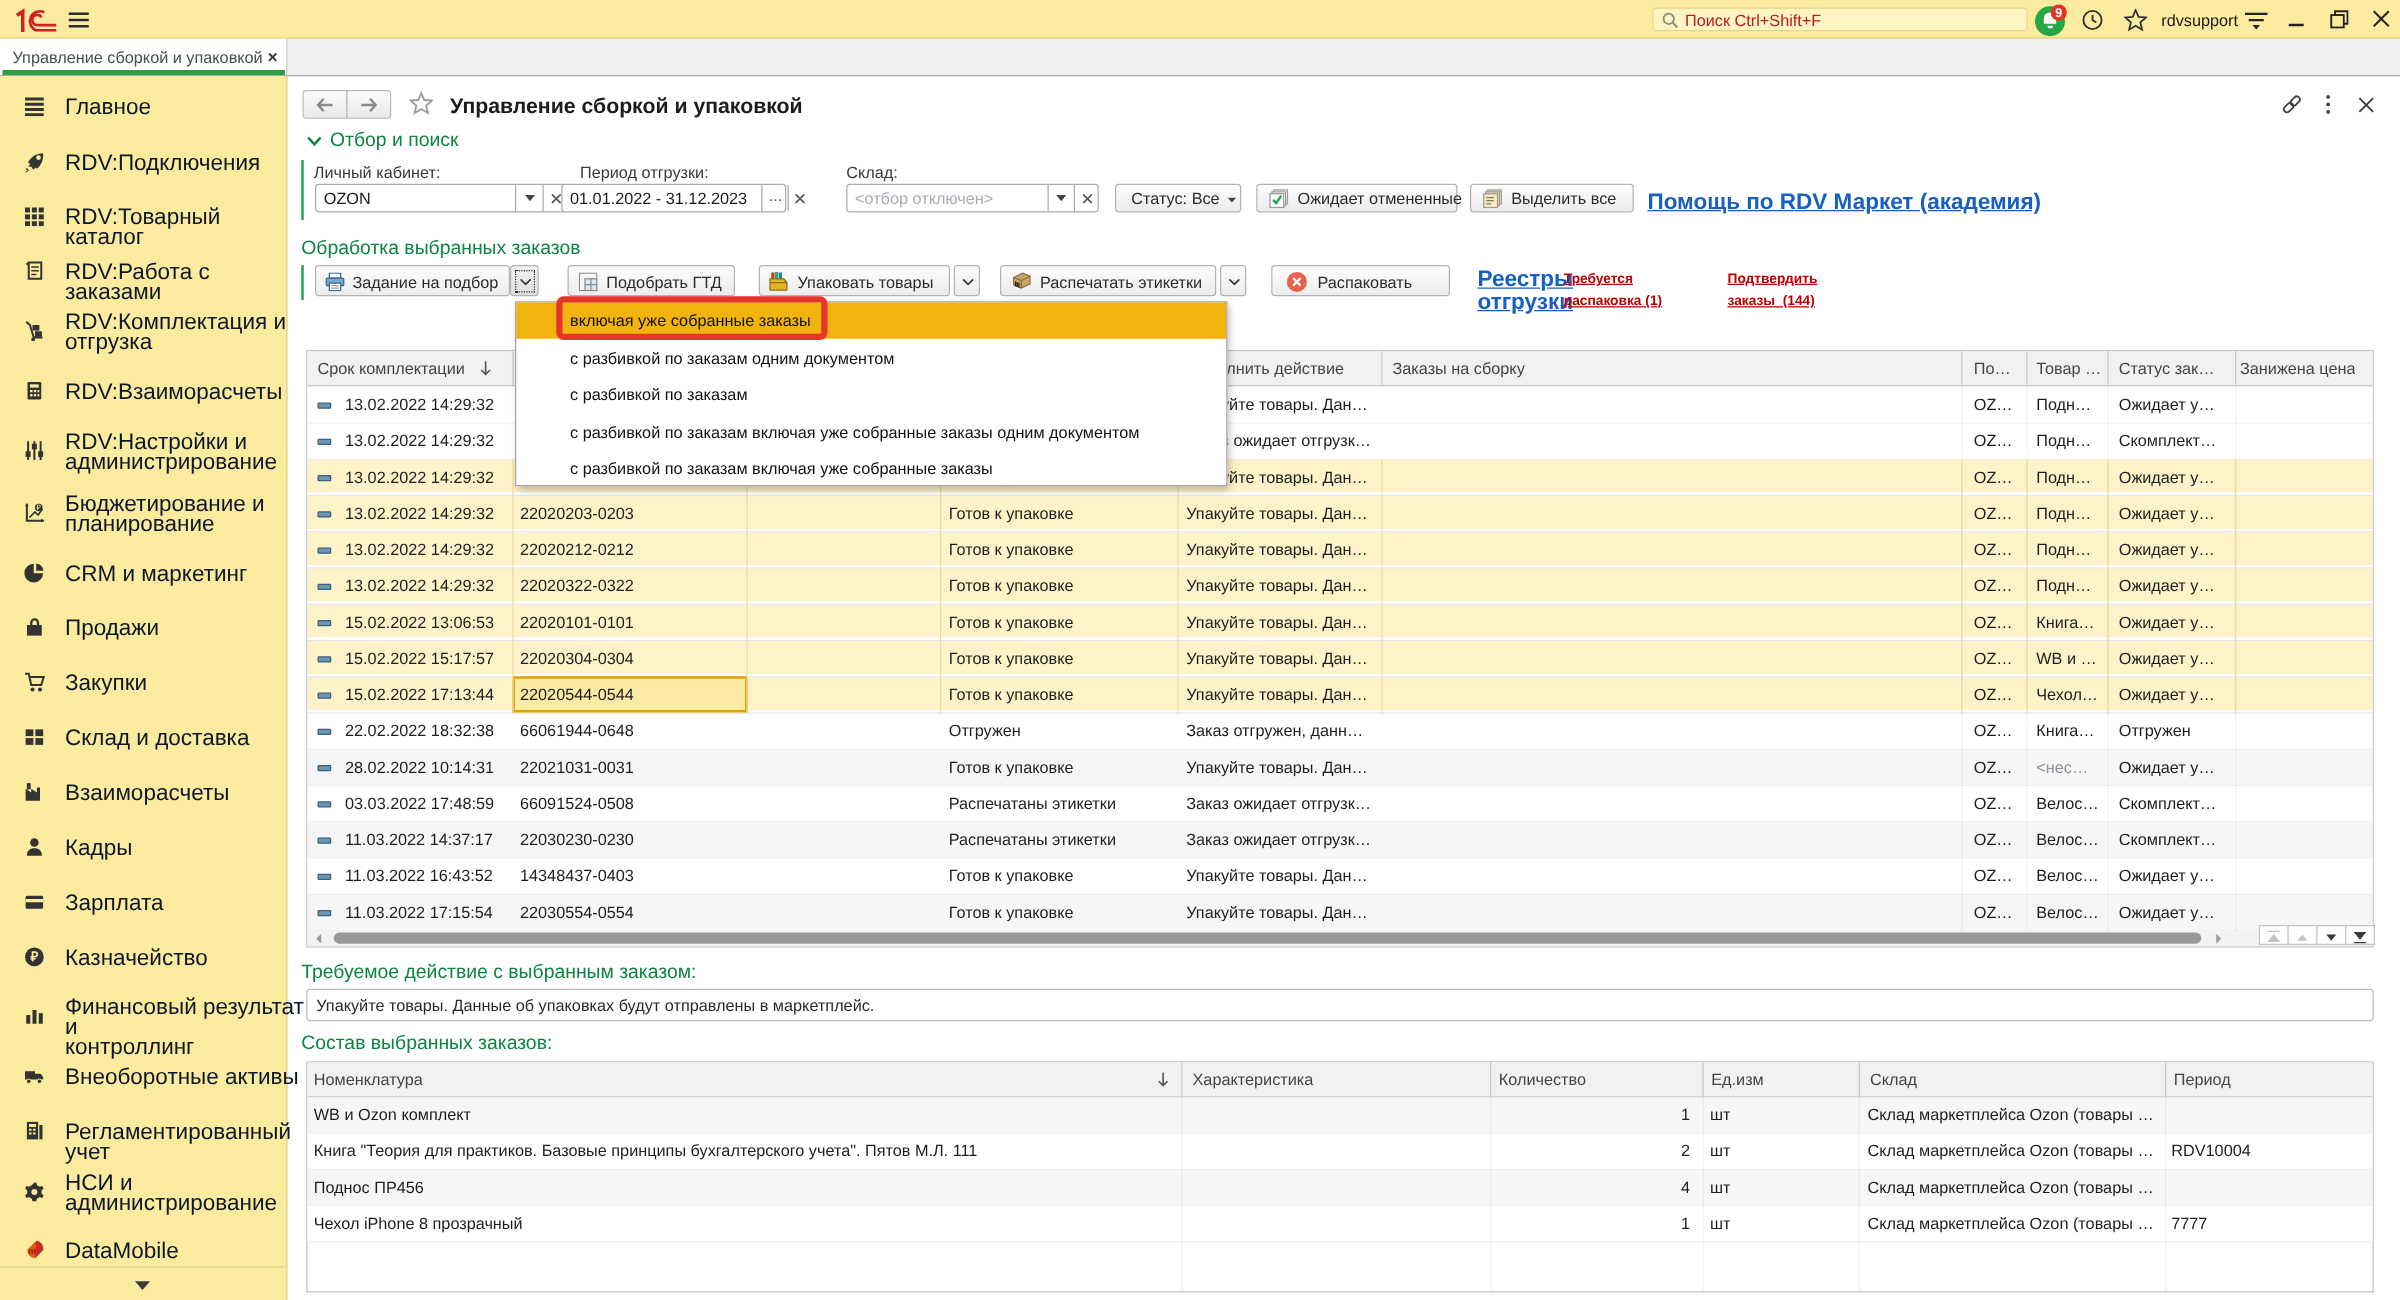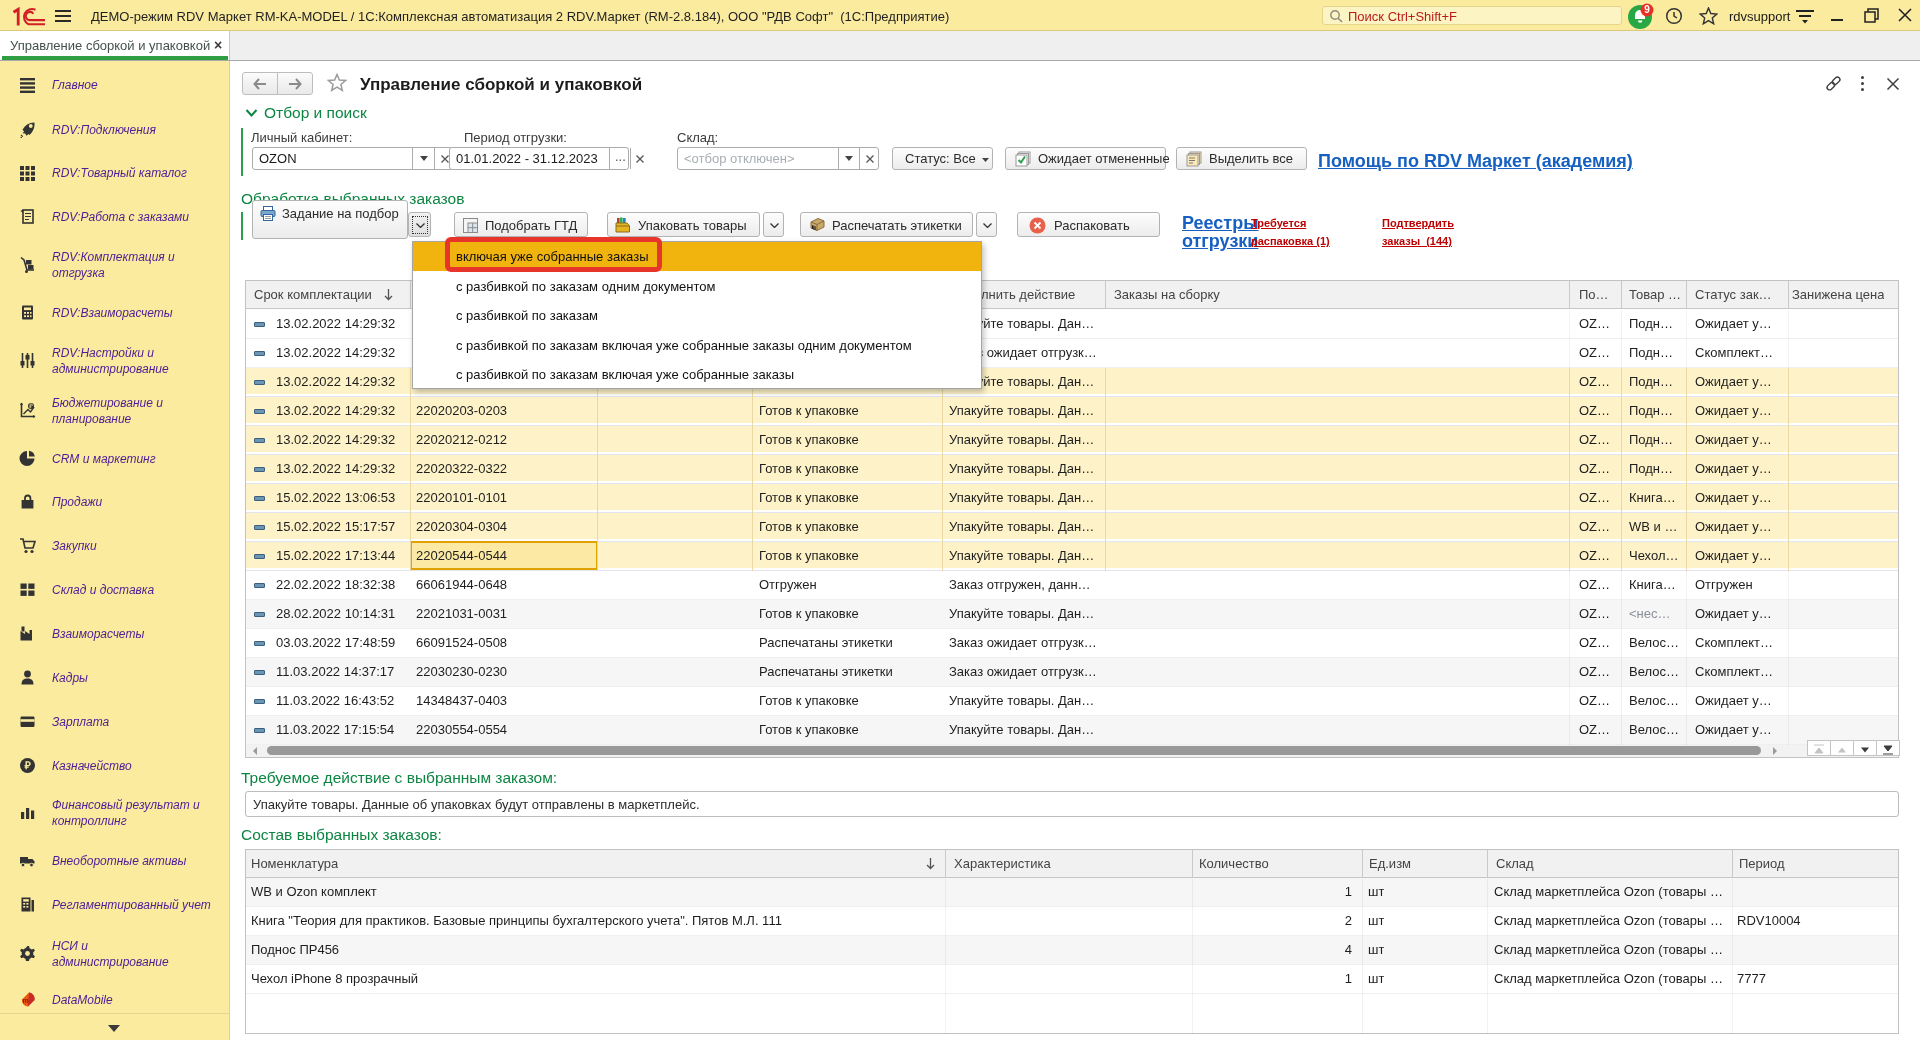--- a/index.html
+++ b/index.html
@@ -19,21 +19,21 @@
 
 #tabstrip { position:absolute; left:0; top:31px; width:1920px; height:30px; background:#efefef; border-bottom:1px solid #a9a9a9; }
 #tab1 { position:absolute; left:0; top:0; width:230px; height:29px; background:#fff; border-right:1px solid #c9c9c9; }
 #tab1 .t { position:absolute; left:10px; top:7px; font-size:13px; color:#44514a; }
 #tab1 .x { position:absolute; left:214px; top:6px; font-size:14px; font-weight:bold; color:#3a3a3a; }
 #tabgreen { position:absolute; left:2px; top:25px; width:226px; height:4px; background:#2f9e43; }
 
 #sidebar { position:absolute; left:0; top:61px; width:230px; height:979px; background:#faeb9f; border-right:1px solid #ddd194; }
 .sbitem { position:absolute; left:0; width:230px; }
 .sbitem .ic { position:absolute; left:19px; width:17px; height:17px; }
-.sbitem .tx { position:absolute; left:52px; width:192px; font-size:12px; color:#4c1d95; line-height:16px;font-style:italic; }
+.sbitem .tx { position:absolute; left:52px; width:192px; font-size:18px; color:#0f172a; line-height:16px; }
 #sbbottom { position:absolute; left:0; top:952px; width:229px; border-top:1px solid #e3d794; }
 #sbarrow { position:absolute; left:108px; top:964px; width:0; height:0; border-left:6px solid transparent; border-right:6px solid transparent; border-top:7px solid #3a3a3a; }
 
 .navbtn { position:absolute; top:72px; width:36px; height:23px; background:linear-gradient(#fbfbfb,#e9e9e9); border:1px solid #bdbdbd; }
 #navback { left:242px; border-radius:3px 0 0 3px; }
 #navfwd { left:277px; border-radius:0 3px 3px 0; }
 .navbtn svg { position:absolute; left:9px; top:4px; }
 #pagestar { position:absolute; left:327px; top:73px; }
 #pagetitle { position:absolute; left:360px; top:75px; font-size:17px; font-weight:bold; color:#1c1c1c; white-space:nowrap; }
 .greenhdr { position:absolute; color:#0d8542; font-size:15.5px; white-space:nowrap; }
@@ -73,21 +73,20 @@
       <path d="M1.5,8.2 L6.2,5.2 L6.2,21.5" stroke-width="2.8"></path>
       <path d="M23.5,5.8 A8,8 0 1 0 16.5,20.2 L33,20.2" stroke-width="2.1"></path>
       <path d="M21.3,9.8 A4.1,4.1 0 1 0 17.6,16.1 L33,16.1" stroke-width="2.1"></path>
     </g>
   </svg>
   <div id="burger">
         <div></div>
         <div></div>
         <div></div>
       </div>
-  <div id="apptitle">ДЕМО-режим RDV Маркет RM-KA-MODEL / 1С:Комплексная автоматизация 2 RDV.Маркет (RM-2.8.184), ООО "РДВ Софт"&nbsp; (1С:Предприятие)</div>
   <div id="searchbox">
     <svg width="14" height="14" viewBox="0 0 14 14" style="position:absolute;left:6px;top:2px">
           <circle cx="6" cy="6" r="4.2" fill="none" stroke="#8d8b80" stroke-width="1.4"></circle>
           <path d="M9.2,9.2 L13,13" stroke="#8d8b80" stroke-width="1.6"></path>
         </svg>
     <span class="ph">Поиск Ctrl+Shift+F</span>
   </div>
 
   <svg class="abs" style="left:1627px;top:3px" width="27" height="27" viewBox="0 0 27 27">
     <circle cx="13" cy="14" r="12" fill="#28a745"></circle>
@@ -419,21 +418,21 @@
           <rect x="4" y="1" width="11" height="11" fill="#fde9b8" stroke="#9a9a9a"></rect>
           <rect x="2.5" y="2.5" width="11" height="11" fill="#fde9b8" stroke="#9a9a9a"></rect>
           <rect x="1" y="4" width="11" height="11" fill="#fde9b8" stroke="#9a9a9a"></rect>
           <path d="M3 7 H9 M3 9.5 H9 M3 12 H7" stroke="#777" stroke-width="1"></path>
         </svg>
   <span class="bt" style="left:32px;top:3px">Выделить все</span>
 </div>
 <a class="bluelink abs" style="left:1318px;top:151px">Помощь по RDV Маркет (академия)</a>
 <div class="greenhdr" style="left:241px;top:190px">Обработка выбранных заказов</div>
 <div class="greenbar" style="top:212px;height:28px"></div>
-<div class="btn" style="left:252px;top:200px;width:156px;height:39px">
+<div class="btn" style="left:252px;top:212px;width:156px;height:25px">
   <svg width="16" height="15" viewBox="0 0 16 15" style="position:absolute;left:7px;top:5px">
           <rect x="3.5" y="0.5" width="9" height="4" fill="#fff" stroke="#33689c"></rect>
           <rect x="1" y="4.5" width="14" height="6" rx="1" fill="#7ba7cc" stroke="#33689c"></rect>
           <rect x="3.5" y="8.5" width="9" height="6" fill="#fff" stroke="#33689c"></rect>
           <path d="M5 10.5 H11 M5 12.5 H11" stroke="#9c9c9c"></path>
         </svg>
   <span class="bt" style="left:29px;top:5px">Задание на подбор</span>
 </div>
 <div class="btn" style="left:408px;top:212px;width:23px;height:25px;background:linear-gradient(#f2f2f2,#dedede)">
   <div style="position:absolute;left:3px;top:3px;width:16px;height:18px;border:1px dotted #333"></div>

